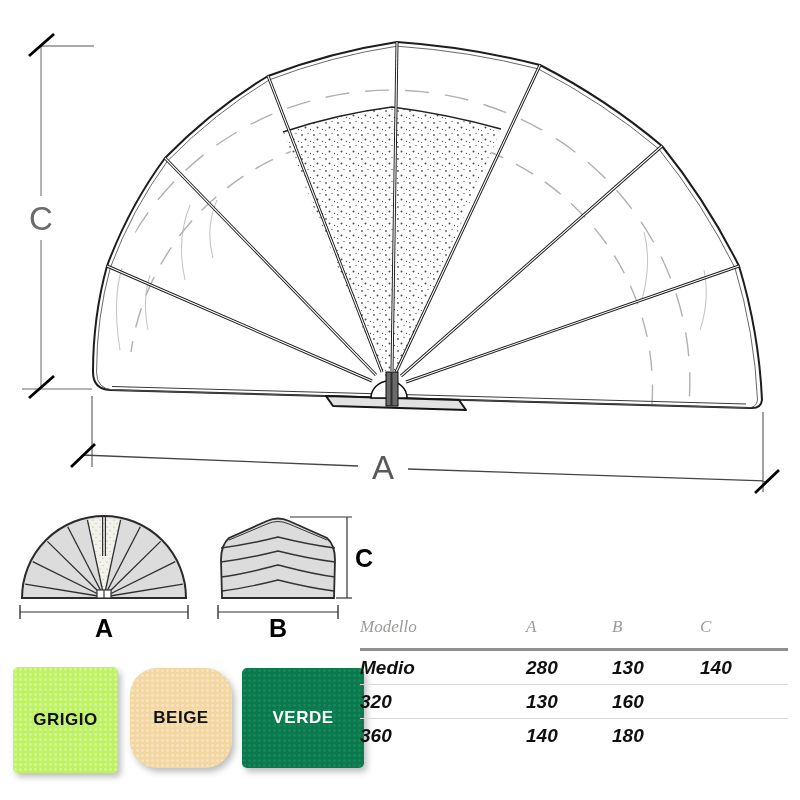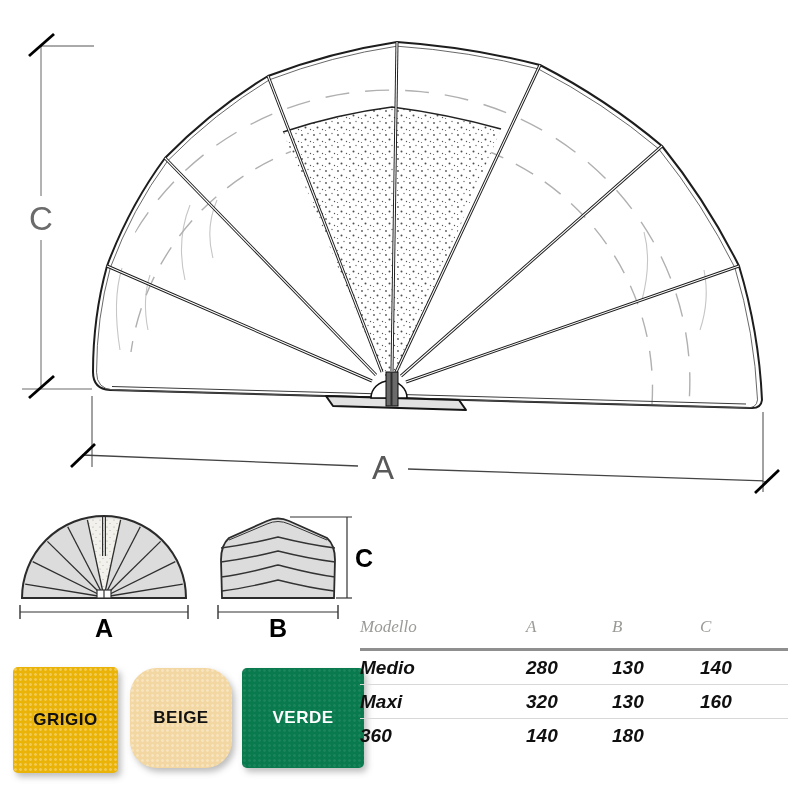--- a/index.html
+++ b/index.html
@@ -171,21 +171,21 @@
       <g stroke="#333">
         <line x1="218" y1="612" x2="338" y2="612" stroke-width="1.2"></line>
         <line x1="218" y1="605" x2="218" y2="619" stroke-width="1.4"></line>
         <line x1="338" y1="605" x2="338" y2="619" stroke-width="1.4"></line>
       </g>
       <text x="278" y="637" text-anchor="middle" font-size="25" font-weight="700" fill="#000">B</text>
     </g>
   </svg>
 
   
-  <div class="swatch swatch-grigio" style="background-color: #eab308;">
+  <div class="swatch swatch-grigio" style="background-color: #bef264;">
     <span class="swatch-label" style="color: rgb(17, 17, 17);">GRIGIO</span>
   </div>
   <div class="swatch swatch-beige" style="background-color: rgb(243, 215, 162); border-radius: 27px;">
     <span class="swatch-label" style="color: rgb(17, 17, 17);">BEIGE</span>
   </div>
   <div class="swatch swatch-verde" style="background-color: rgb(9, 122, 78);">
     <span class="swatch-label" style="color: rgb(255, 255, 255);">VERDE</span>
   </div>
 
   
@@ -196,21 +196,20 @@
       <div>B</div>
       <div>C</div>
     </div>
     <div class="t-row">
       <div>Medio</div>
       <div>280</div>
       <div>130</div>
       <div>140</div>
     </div>
     <div class="t-row">
-      <div>Maxi</div>
       <div>320</div>
       <div>130</div>
       <div>160</div>
     </div>
     <div class="t-row">
       <div>360</div>
       <div>140</div>
       <div>180</div>
     </div>
   </div>

